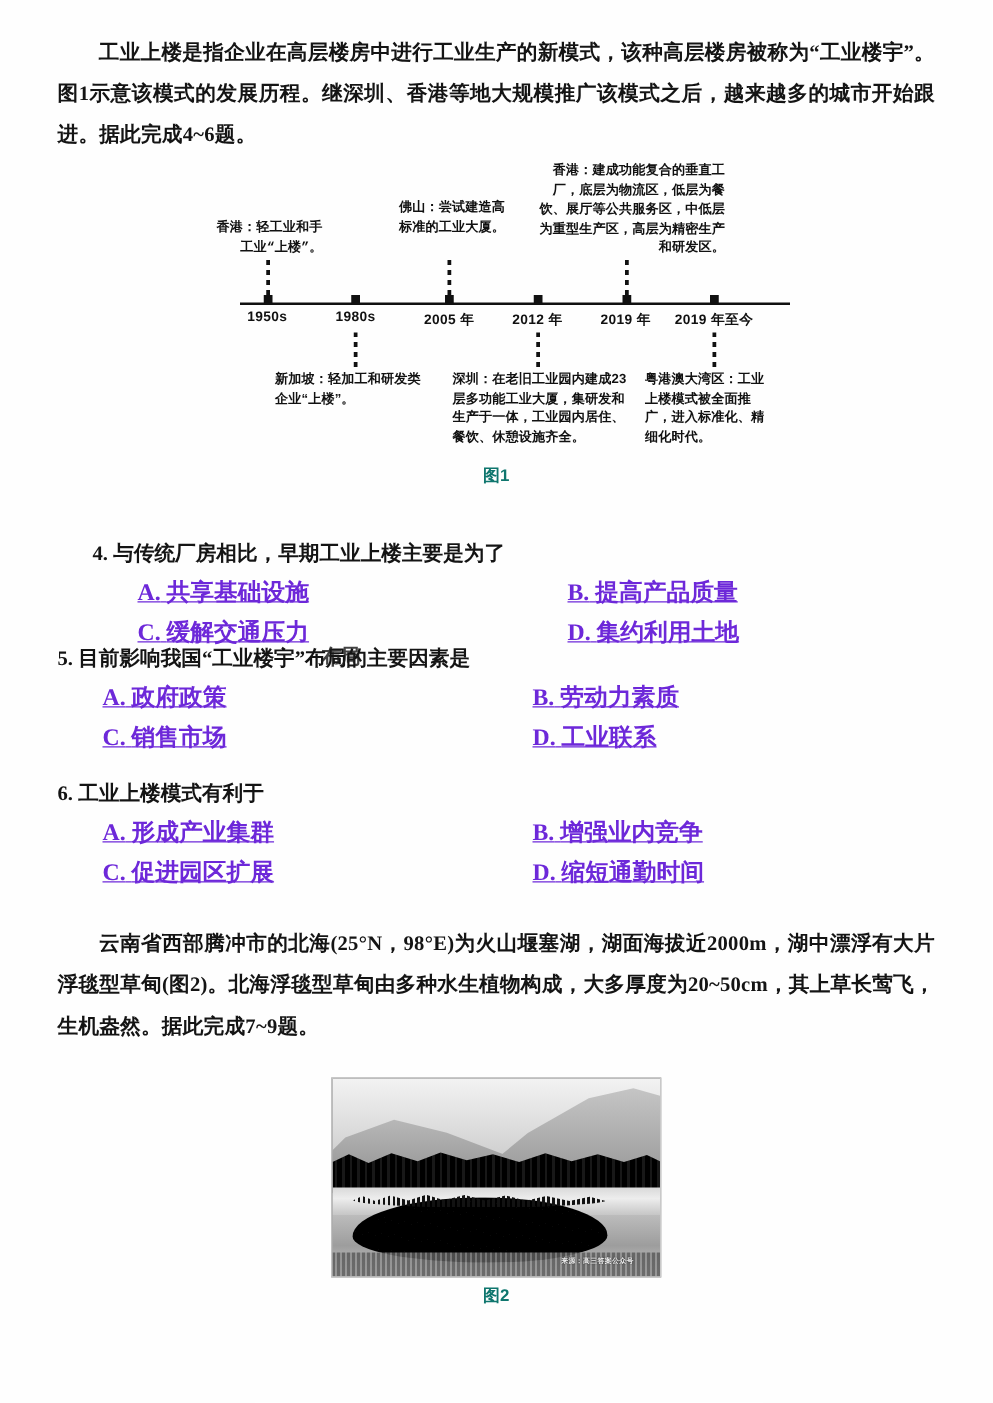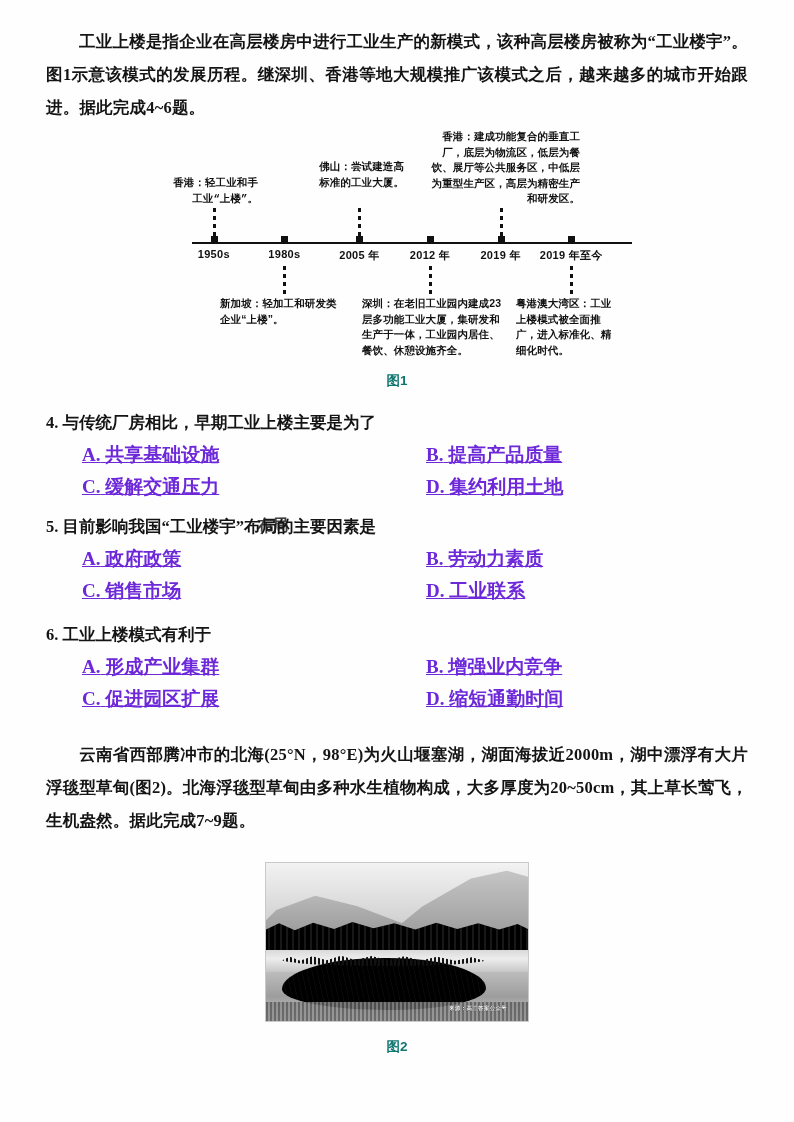--- a/index.html
+++ b/index.html
@@ -108,21 +108,21 @@
   .fig-caption {
     position: absolute;
     width: 100%;
     text-align: center;
     font-family: "Liberation Sans", sans-serif;
     font-size: 13.5px;
     font-weight: 700;
     color: #0f766e;
   }
   #cap1 { left: 0; top: 372px; width: 794px; }
-  #cap2 { left: 0; top: 1028px; width: 794px; margin-top: 10px; }
+  #cap2 { left: 0; top: 1028px; width: 794px; }
 
   
   .qblock { position: absolute; left: 46px; width: 702px; }
   .qstem {
     font-size: 16.5px;
     font-weight: 700;
     line-height: 30px;
     color: #141414;
     position: relative;
   }
@@ -138,21 +138,21 @@
     line-height: 30px;
     color: #6d28d9;
     white-space: nowrap;
     text-decoration: underline;
   }
   .colA { left: 36px; }
   .colB { left: 380px; }
   .row1 { top: 0px; }
   .row2 { top: 32px; }
 
-  #q4 { top: 408px; }
+  #q4 { top: 428px; margin-left: 28px; }
   #q5 { top: 512px; }
   #q6 { top: 620px; }
 
   
   .ghost {
     position: absolute;
     opacity: 0.82;
     color: #1a1a1a;
     pointer-events: none;
   }

